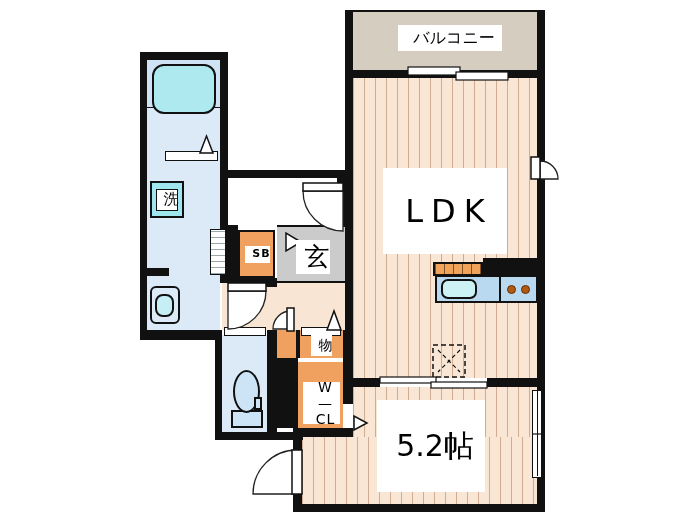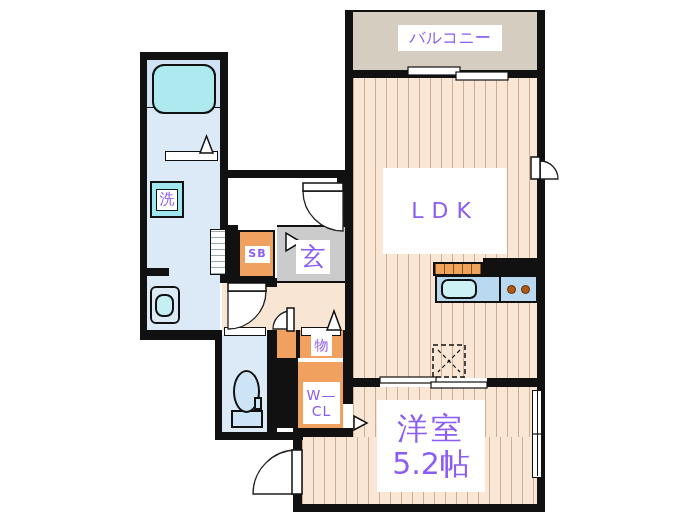--- a/index.html
+++ b/index.html
@@ -5,22 +5,22 @@
   html,body{margin:0;padding:0;background:#fff;}
   #plan{position:relative;width:700px;height:525px;background:#ffffff;overflow:hidden;
         font-family:"DejaVu Sans","Liberation Sans",sans-serif;}
   .abs{position:absolute;box-sizing:border-box;}
   .wall{background:#111;}
   .floor{background-color:#f9e6d4;
          background-image:repeating-linear-gradient(90deg,rgba(165,115,80,.5) 0 1.5px,transparent 1.5px 11px);}
   .hallfloor{background:#f9e5d3;}
   .wet{background:#dceaf8;}
   .orange{background:#f0a160;}
-  .label{background:#fff;color:#8b5cf6;display:flex;flex-direction:column;align-items:center;
-         justify-content:center;text-align:center;line-height:1.15;}
+  .label{background:#fff;color:#000000;display:flex;flex-direction:column;align-items:center;
+         justify-content:center;text-align:center;line-height:1.15;padding-left:8px;}
   .bar{background:#fff;border:1.5px solid #111;}
   svg{position:absolute;left:0;top:0;pointer-events:none;}
 </style>
 </head>
 <body>
 
 <div id="plan">
 
   <div class="abs" style="left:345px;top:10px;width:200px;height:62px;background:#d6cdc1;border:2px solid #111;"></div>
   <div class="abs floor" style="left:353px;top:78px;width:184px;height:300px;"></div>
@@ -121,25 +121,24 @@
     <line x1="532" y1="434" x2="542" y2="434" stroke="#111" stroke-width="1.2"></line>
   </svg>
 
   <div class="abs orange" style="left:238px;top:230px;width:37px;height:48px;border:2px solid #111;"></div>
 
   <div class="abs label" style="left:398px;top:25px;width:104px;height:26px;font-size:16px;">
     <span>バルコニー</span>
   </div>
 
   <div class="abs label" style="left:383px;top:168px;width:124px;height:86px;">
-    <span style="font-size:22px;letter-spacing:8px;">LDK</span>
+    <span style="font-size:32px;letter-spacing:8px;">LDK</span>
   </div>
 
   <div class="abs label" style="left:377px;top:400px;width:108px;height:92px;">
-    <span style="font-size:31px;letter-spacing:3px;">洋室</span>
     <span style="font-size:30px;">5.2帖</span>
   </div>
 
   <div class="abs label" style="left:296px;top:240px;width:34px;height:34px;font-size:25px;">
     <span>玄</span>
   </div>
 
   <div class="abs label" style="left:245px;top:246px;width:25px;height:17px;font-size:11px;font-weight:bold;letter-spacing:1px;">
     <span>SB</span>
   </div>

